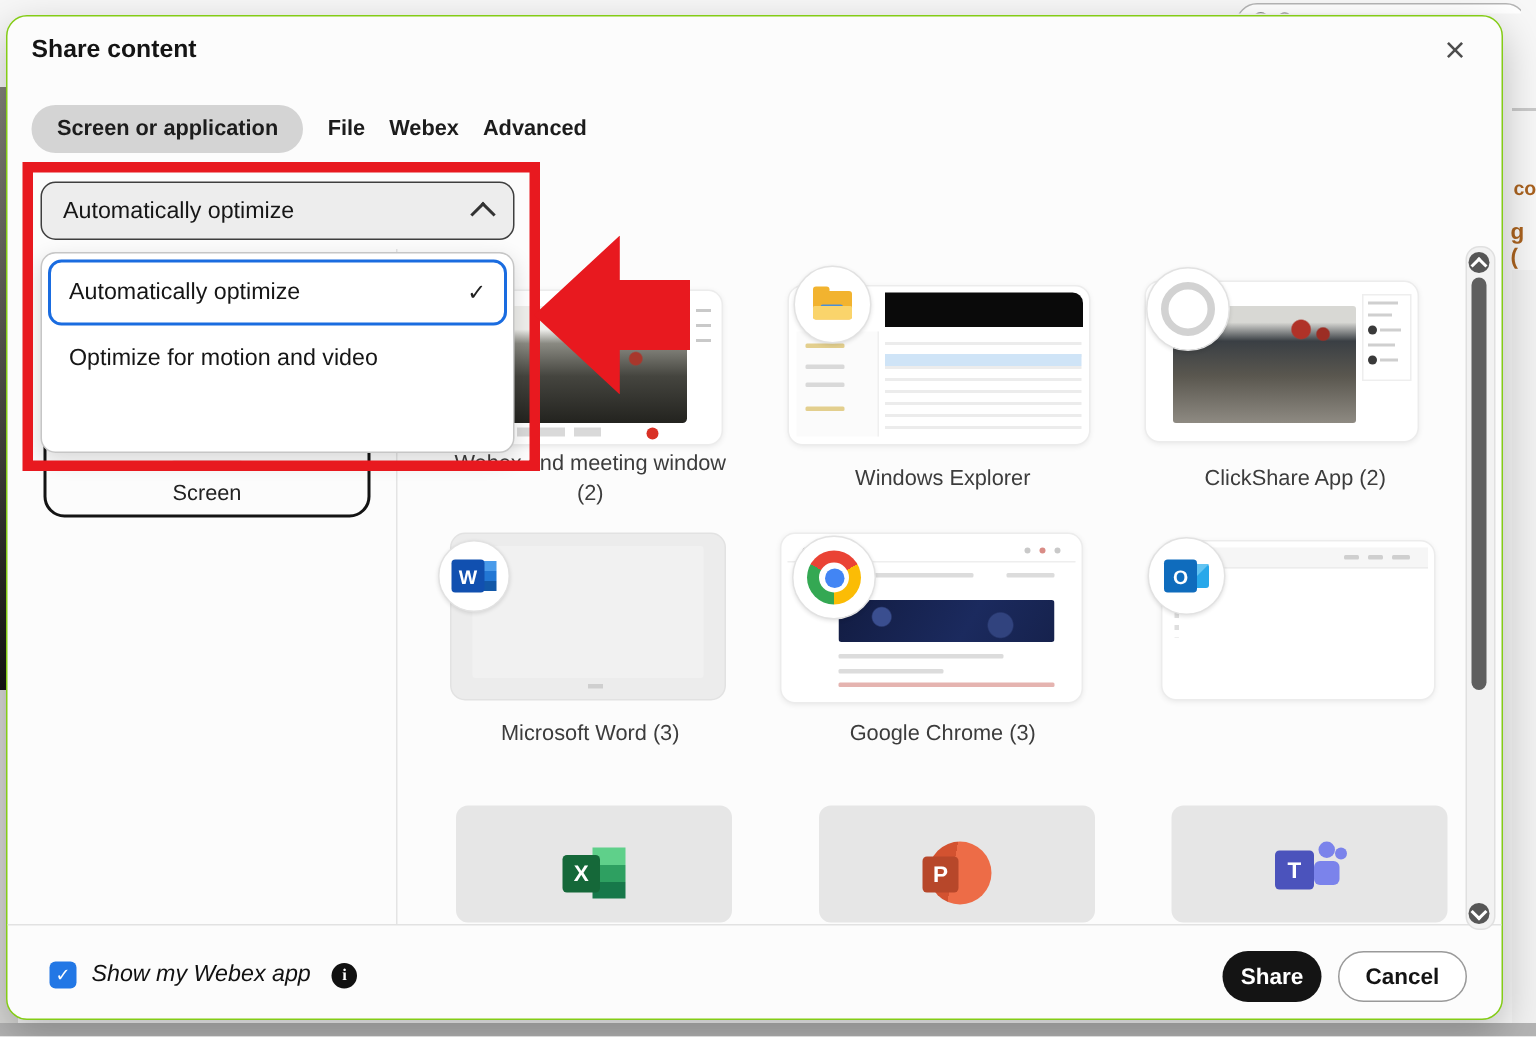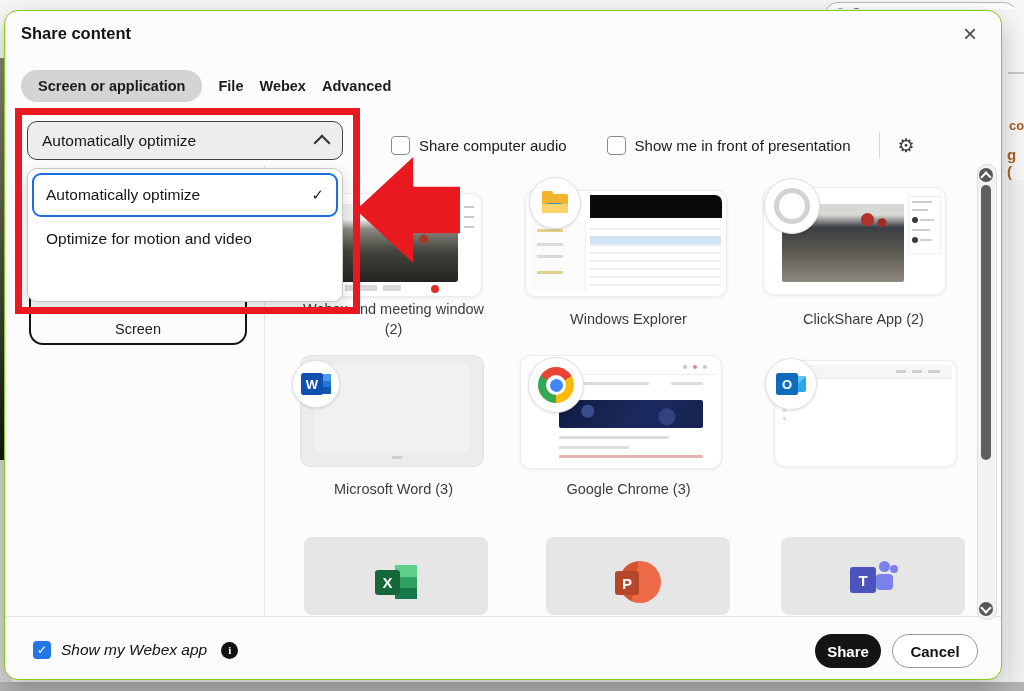--- a/index.html
+++ b/index.html
@@ -229,29 +229,20 @@
   <div class="abs" id="dlg-title">Share content</div>
   <div class="abs" id="close-btn">×</div>
 
   <div class="abs" id="tabbar">
     <div class="tab active">Screen or application</div>
     <div class="tab">File</div>
     <div class="tab">Webex</div>
     <div class="tab">Advanced</div>
   </div>
 
-  <div class="abs" id="opts-row">
-    <span class="cbx"></span>
-    <span class="cbx-label">Share computer audio</span>
-    <span style="width:40px"></span>
-    <span class="cbx"></span>
-    <span class="cbx-label">Show me in front of presentation</span>
-    <span id="opts-divider"></span>
-    <span id="gear">⚙</span>
-  </div>
 
   <div class="abs" id="v-divider"></div>
   <div class="abs" id="footer-divider"></div>
 
   <div class="abs" id="screen-tile">
     <div class="mini-bar"></div>
     <div class="lbl">Screen</div>
   </div>
 
   <div class="abs" id="dd-btn">

